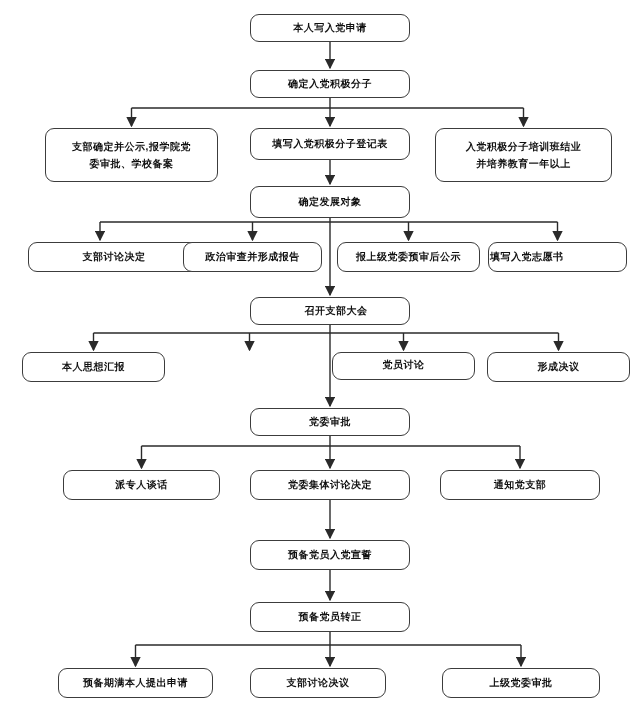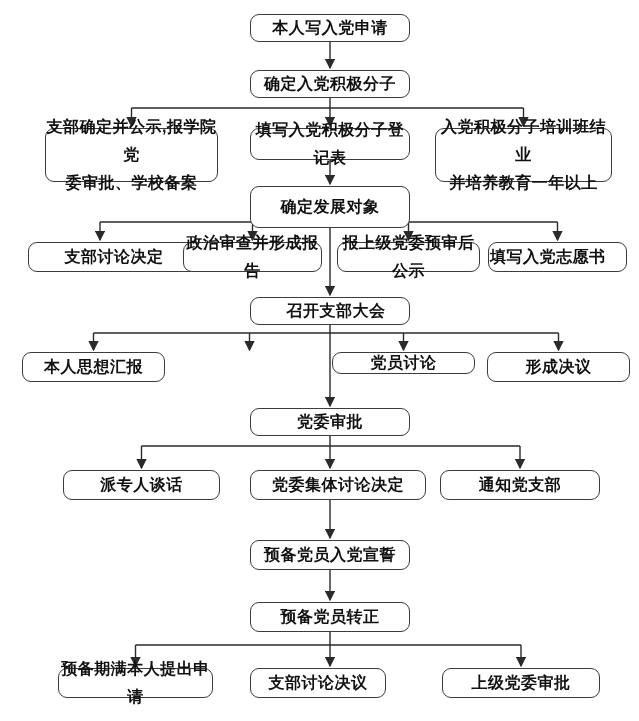--- a/index.html
+++ b/index.html
@@ -19,21 +19,21 @@
   .node {
     position: absolute;
     box-sizing: border-box;
     background: #ffffff;
     border: 1.6px solid #3c3c3c;
     border-radius: 9px;
     display: flex;
     align-items: center;
     justify-content: center;
     text-align: center;
-    font-size: 16px;
+    font-size: 10px;
     font-weight: 700;
     color: #111111;
     line-height: 1.75;
     white-space: pre-line;
     letter-spacing: 0.5px;
   }
   .node.left-text {
     justify-content: flex-start;
     text-align: left;
     padding-left: 1px;
@@ -94,37 +94,37 @@
   <div class="node" style="left:250px; top:14px;  width:160px; height:28px;">本人写入党申请</div>
 
   <div class="node" style="left:250px; top:70px;  width:160px; height:28px;">确定入党积极分子</div>
 
   <div class="node" style="left:45px;  top:128px; width:173px; height:54px;">支部确定并公示,报学院党
 委审批、学校备案</div>
   <div class="node" style="left:250px; top:128px; width:160px; height:32px;">填写入党积极分子登记表</div>
   <div class="node" style="left:435px; top:128px; width:177px; height:54px;">入党积极分子培训班结业
 并培养教育一年以上</div>
 
-  <div class="node" style="left:250px; top:186px; width:160px; height:42px;">确定发展对象</div>
+  <div class="node" style="left:250px; top:186px; width:160px; height:32px;">确定发展对象</div>
 
   <div class="node" style="left:28px;  top:242px; width:172px; height:30px;">支部讨论决定</div>
   <div class="node" style="left:183px; top:242px; width:139px; height:30px;">政治审查并形成报告</div>
   <div class="node" style="left:337px; top:242px; width:143px; height:30px;">报上级党委预审后公示</div>
   <div class="node left-text" style="left:488px; top:242px; width:139px; height:30px;">填写入党志愿书</div>
 
   <div class="node" style="left:250px; top:297px; width:160px; height:28px;padding-left:12px;">召开支部大会</div>
 
   <div class="node" style="left:22px;  top:352px; width:143px; height:30px;">本人思想汇报</div>
-  <div class="node" style="left:332px; top:352px; width:143px; height:22px;">党员讨论</div>
+  <div class="node" style="left:332px; top:352px; width:143px; height:28px;font-family:Liberation Mono, monospace;">党员讨论</div>
   <div class="node" style="left:487px; top:352px; width:143px; height:30px;">形成决议</div>
 
   <div class="node" style="left:250px; top:408px; width:160px; height:28px;">党委审批</div>
 
   <div class="node" style="left:63px;  top:470px; width:157px; height:30px;">派专人谈话</div>
-  <div class="node" style="left:250px; top:470px; width:176px; height:30px;">党委集体讨论决定</div>
+  <div class="node" style="left:250px; top:470px; width:160px; height:30px;">党委集体讨论决定</div>
   <div class="node" style="left:440px; top:470px; width:160px; height:30px;">通知党支部</div>
 
   <div class="node" style="left:250px; top:540px; width:160px; height:30px;">预备党员入党宣誓</div>
 
   <div class="node" style="left:250px; top:602px; width:160px; height:30px;">预备党员转正</div>
 
   <div class="node" style="left:58px;  top:668px; width:155px; height:30px;">预备期满本人提出申请</div>
   <div class="node" style="left:250px; top:668px; width:136px; height:30px;font-family:Liberation Serif, serif;">支部讨论决议</div>
   <div class="node" style="left:442px; top:668px; width:158px; height:30px;">上级党委审批</div>
 

